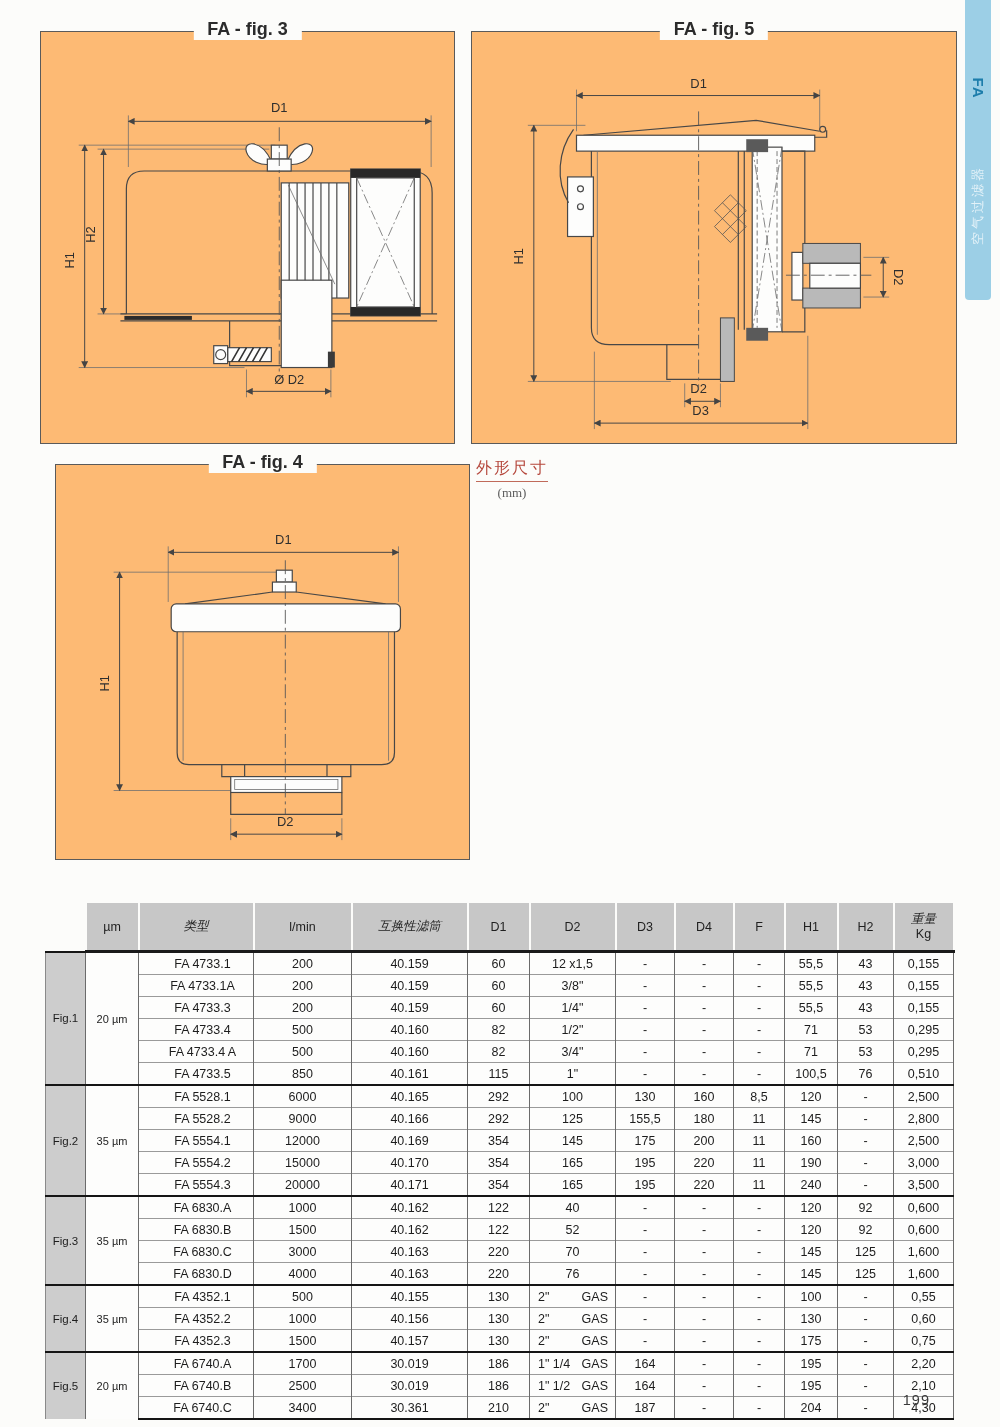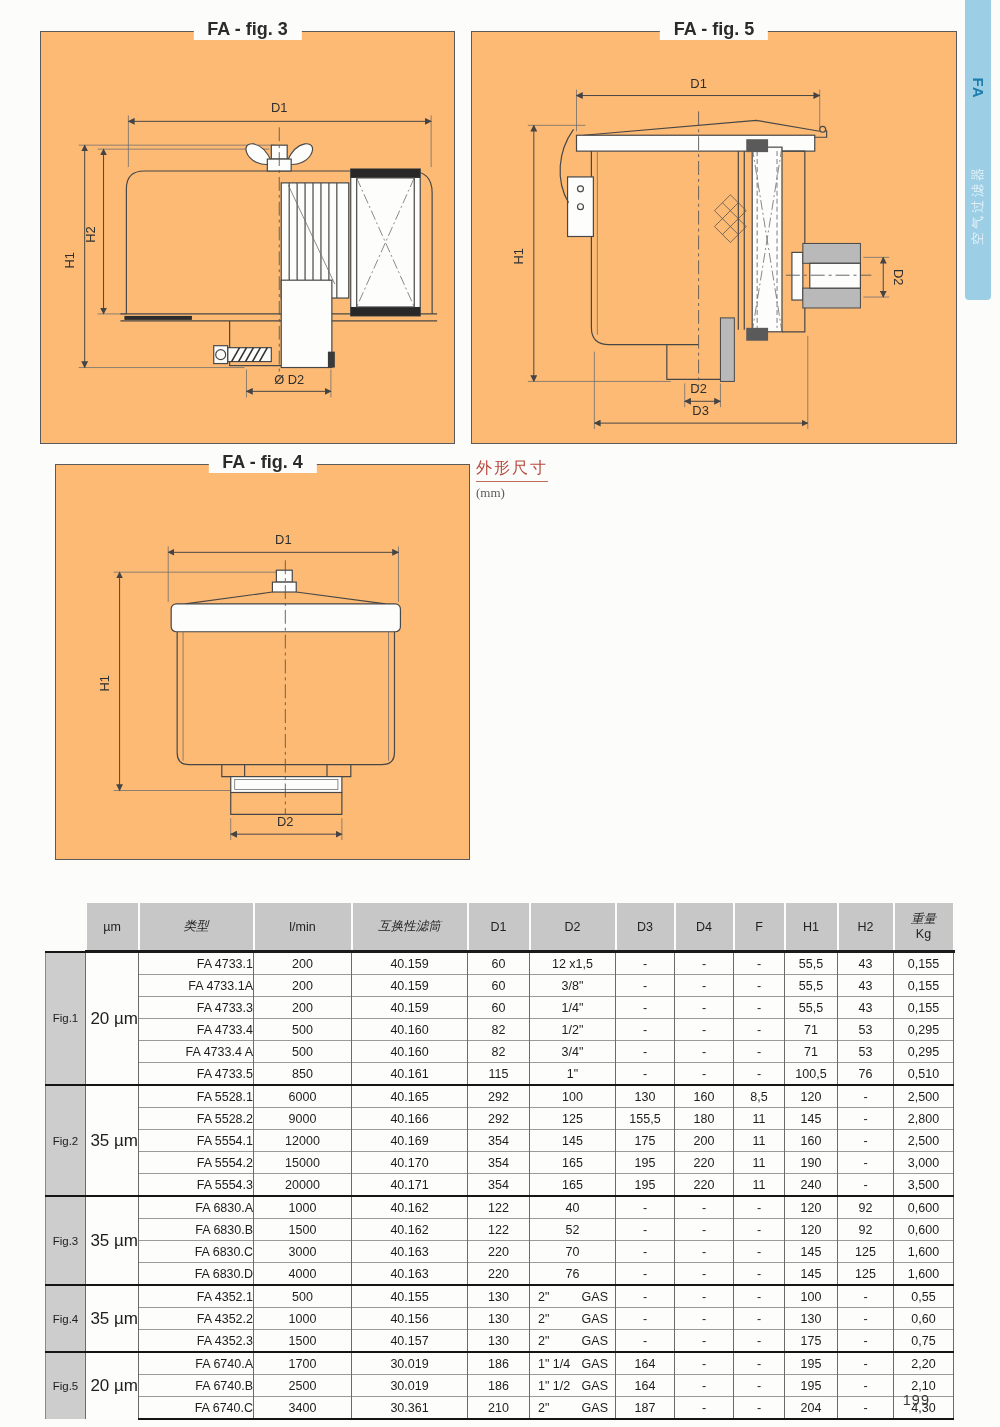--- a/index.html
+++ b/index.html
@@ -10,21 +10,21 @@
   .figbox{position:absolute;border:1.5px solid #5a5a5a;background:#fdba74;}
   #fig3-box{left:40px;top:31px;width:413px;height:411px;}
   #fig5-box{left:471px;top:31px;width:484px;height:411px;}
   #fig4-box{left:40px;top:464px;width:413px;height:394px;margin-left:15px;}
   .fig-title{position:absolute;top:-13px;left:50%;transform:translateX(-50%);
              background:#fcfcfa;padding:0 14px;font-size:18px;font-weight:bold;
              white-space:nowrap;color:#2b2b2b;}
   .draw{position:absolute;left:0;top:0;}
 
   
-  #dim-note{position:absolute;left:476px;top:458px;}
+  #dim-note{position:absolute;left:476px;top:458px;text-align:center;}
   #dim-note .hd{display:inline-block;font-size:16px;color:#b5473c;
                 border-bottom:1.5px solid #c06a5a;padding-bottom:2px;letter-spacing:2px;}
   #dim-note .unit{font-size:13px;color:#5d5d5d;margin-top:3px;font-family:"Liberation Serif",serif;}
 
   .cjk{font-family:"Liberation Serif",serif;font-style:italic;}
 
   
   #side-tab{position:absolute;left:965px;top:0;width:26px;height:300px;
             background:#9ccfe6;border-radius:0 0 4px 4px;}
   #side-tab .code{position:absolute;top:88px;left:50%;transform:translate(-50%,-50%) rotate(90deg);
@@ -41,22 +41,22 @@
            border-bottom:3px solid #1a1a1a;height:47px;font-weight:normal;color:#1f1f1f;
            vertical-align:middle;padding:0;}
   thead th.corner{background:transparent;border:0;}
   thead th .w2{line-height:1.15;}
   tbody td{border-left:1px solid #6b6b6b;border-right:1px solid #6b6b6b;
            border-top:1px solid #9a9a9a;height:21px;text-align:center;
            padding:0;color:#1d1d1d;background:#fdfdfc;}
   tbody tr.gstart td{border-top:2.5px solid #151515;}
   tbody tr:last-child td{border-bottom:2.5px solid #151515;border-radius:9px;}
   td.fig{background:#cdcdcd;font-size:11.5px;border-left:1px solid #8a8a8a;}
-  td.um{font-size:17px;text-align:right;}
-  td.type{text-align:right;padding-left:13px;}
+  td.um{font-size:11px;}
+  td.type{text-align:center;padding-left:13px;}
   .split{display:flex;justify-content:space-between;padding:0 7px 0 8px;align-items:center;height:21px;}
 
   #page-num{position:absolute;top:1392px;right:70px;font-size:14.5px;color:#3a3a3a;letter-spacing:1px;}
 
   
   .ln{fill:none;stroke:#474747;stroke-width:1.2px;}
   .lnr{fill:#fdfdfc;stroke:#474747;stroke-width:1.2px;}
   .dim{stroke:#474747;stroke-width:1px;}
   .ext{stroke:#6f6f6f;stroke-width:0.8px;fill:none;}
   .cl{stroke:#565656;stroke-width:0.9px;stroke-dasharray:14 4 3 4;fill:none;}

